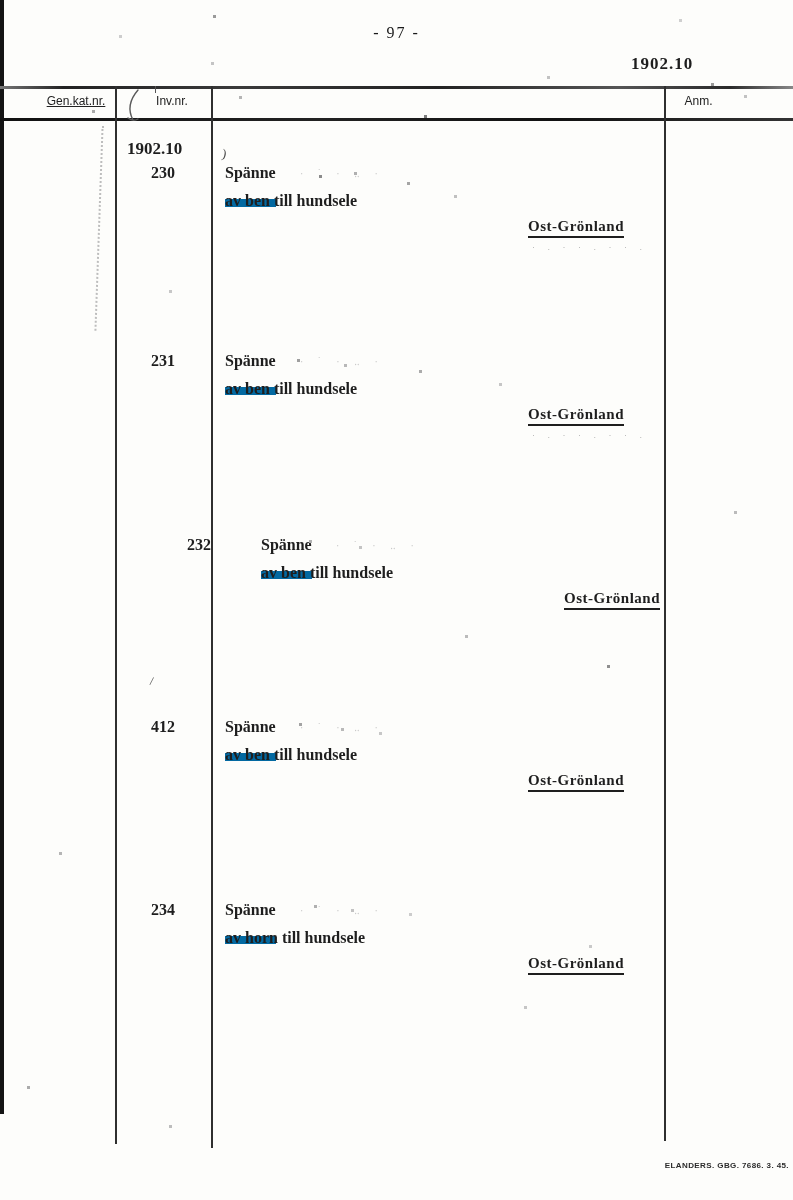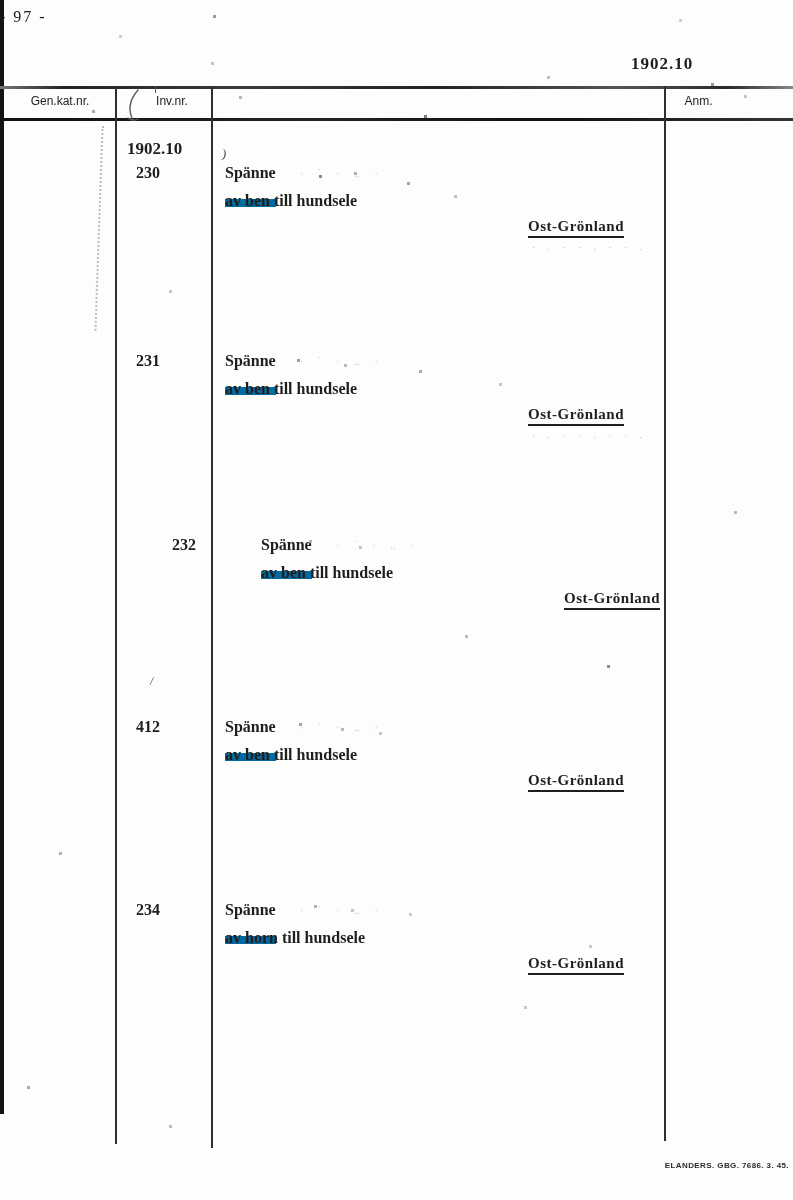--- a/index.html
+++ b/index.html
@@ -12,37 +12,37 @@
   .hline{position:absolute;left:0;width:793px;background:#2a2a2a;}
   #rule-top{top:86px;height:3px;background:linear-gradient(90deg,#777 0%,#222 8%,#3a3a3a 30%,#222 55%,#555 78%,#2a2a2a 92%,#888 100%);}
   #rule-head-bottom{top:118px;height:3px;background:linear-gradient(90deg,#111 0%,#222 40%,#111 70%,#333 100%);}
   .vline{position:absolute;width:2px;background:#2f2f2f;}
   #border-left{left:2px;top:86px;width:4px;height:1114px;background:#141414;}
   #col-line-1{left:115px;top:86px;height:1058px;}
   #col-line-2{left:211px;top:86px;height:1062px;}
   #col-line-3{left:664px;top:86px;height:1055px;}
   
   .page-num{
-    position:absolute;top:8px;left:0;width:793px;
+    position:absolute;top:24px;left:0;width:793px;text-align:center;
     font-family:"Liberation Serif",serif;font-size:16px;letter-spacing:2px;color:#1a1a1a;
   }
   .head-label{position:absolute;top:94px;font-size:12px;color:#222;}
-  #lbl-genkat{left:4px;width:112px;text-align:center;}
+  #lbl-genkat{left:20px;width:112px;text-align:center;text-decoration:underline;}
   #lbl-invnr{left:115px;width:114px;text-align:center;}
   #lbl-anm{left:634px;width:129px;text-align:center;}
   .printer-mark{
     position:absolute;top:1161px;right:4px;
     font-size:8px;font-weight:bold;letter-spacing:0.4px;color:#2b2b2b;
   }
   
   .tw{font-family:Liberation Serif, serif;font-weight:bold;color:#1e1e1e;}
   #year-top{position:absolute;top:54px;left:631px;font-size:17px;letter-spacing:1px;}
   #group-label{position:absolute;top:139px;left:127px;font-size:17px;}
   .entry{position:absolute;left:0;width:793px;height:120px;}
-  .entry .inv-nr{position:absolute;left:136px;top:0;width:70px;text-align:left;font-size:16px;}
+  .entry .inv-nr{position:absolute;left:128px;top:0;width:70px;text-align:center;font-size:16px;}
   .entry .title{position:absolute;left:225px;top:0;font-size:16px;border-bottom:8px solid #0369a1;padding-bottom:17px;}
   .entry .desc{position:absolute;left:225px;top:28px;font-size:16px;}
   .entry .loc{position:absolute;left:528px;top:54px;font-size:15px;border-bottom:2px solid #1e1e1e;padding-bottom:1px;letter-spacing:0.5px;}
   .entry .title-noise{position:absolute;left:300px;top:2px;font-size:10px;letter-spacing:6px;color:#c9c9c9;}
   .entry .dot-row{position:absolute;left:532px;top:78px;font-size:9px;letter-spacing:5px;color:#b3b3b3;}
   
   .scan-mark{position:absolute;}
   #pencil-squiggle{left:98px;top:126px;width:6px;height:205px;border-left:2px dotted #bdbdbd;transform:rotate(2deg);}
   #tick-above-inv{left:155px;top:86px;width:1px;height:7px;background:#555;}
   #paren-after-230{left:222px;top:146px;font-family:"Liberation Serif",serif;color:#4a4a4a;font-size:13px;transform:rotate(12deg);}

